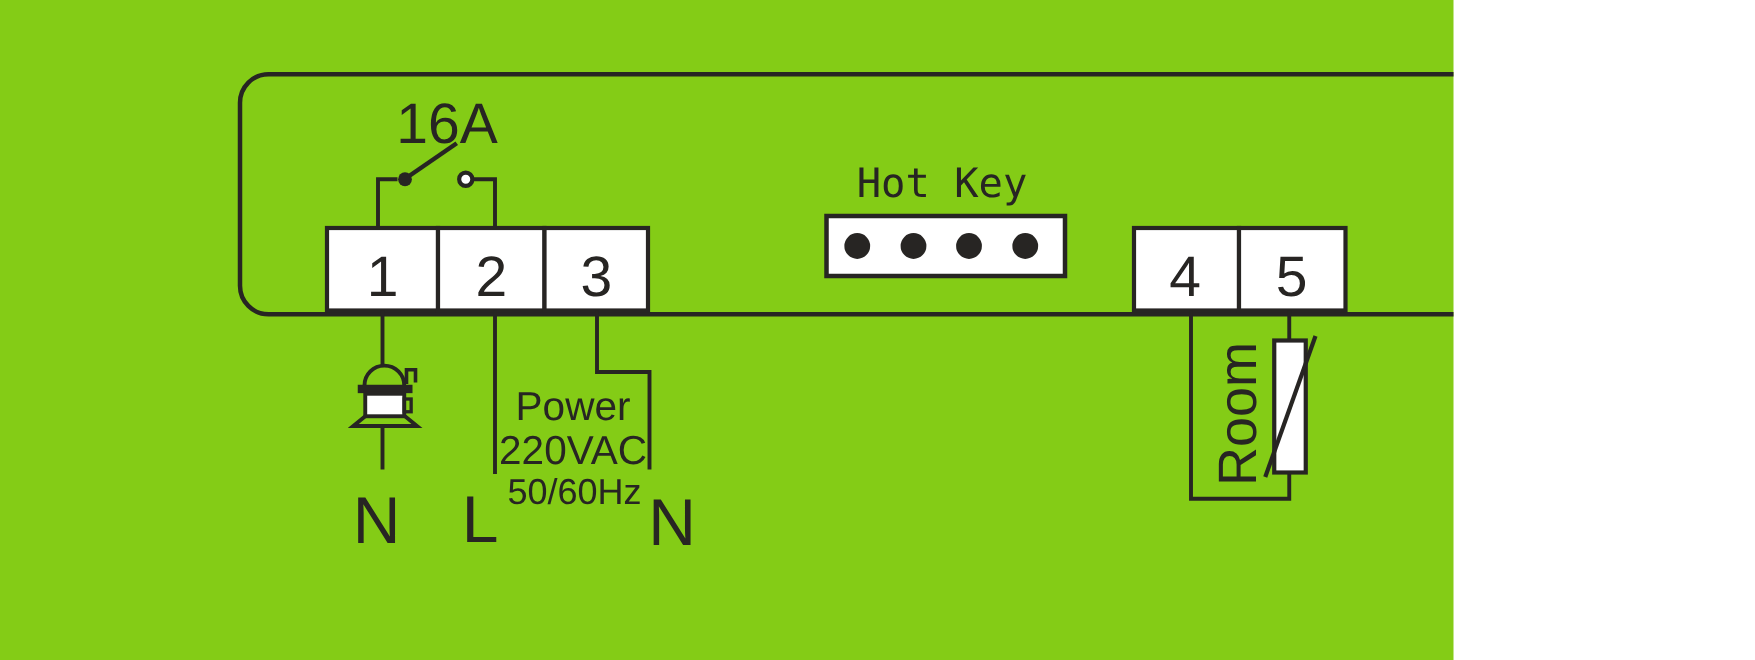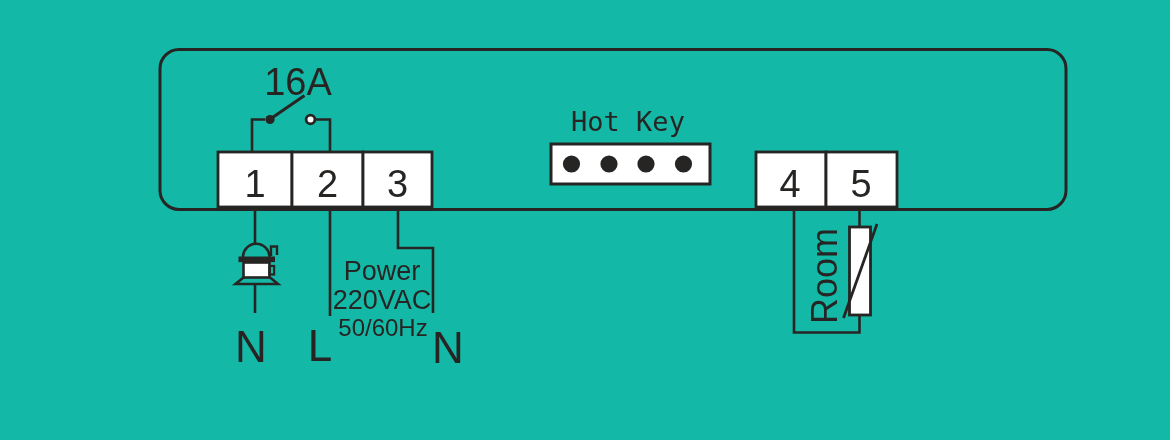--- a/index.html
+++ b/index.html
@@ -2,23 +2,23 @@
 <html><head>
 <meta charset="utf-8">
 <style>
   html, body {
     margin: 0;
     padding: 0;
     background: #ffffff;
   }
   .canvas {
     position: relative;
-    width: 1170px;
+    width: 969px;
     height: 440px;
-    background: #14b8a6;
+    background: #84cc16;
     overflow: hidden;
     font-family: "Liberation Sans", sans-serif;
   }
   svg { display: block; }
   .ink-stroke { stroke: #272523; fill: none; }
   .ink-fill   { fill: #272523; stroke: none; }
   .t-label {
     font-family: "Liberation Sans", sans-serif;
     font-size: 38px;
     fill: #272523;

